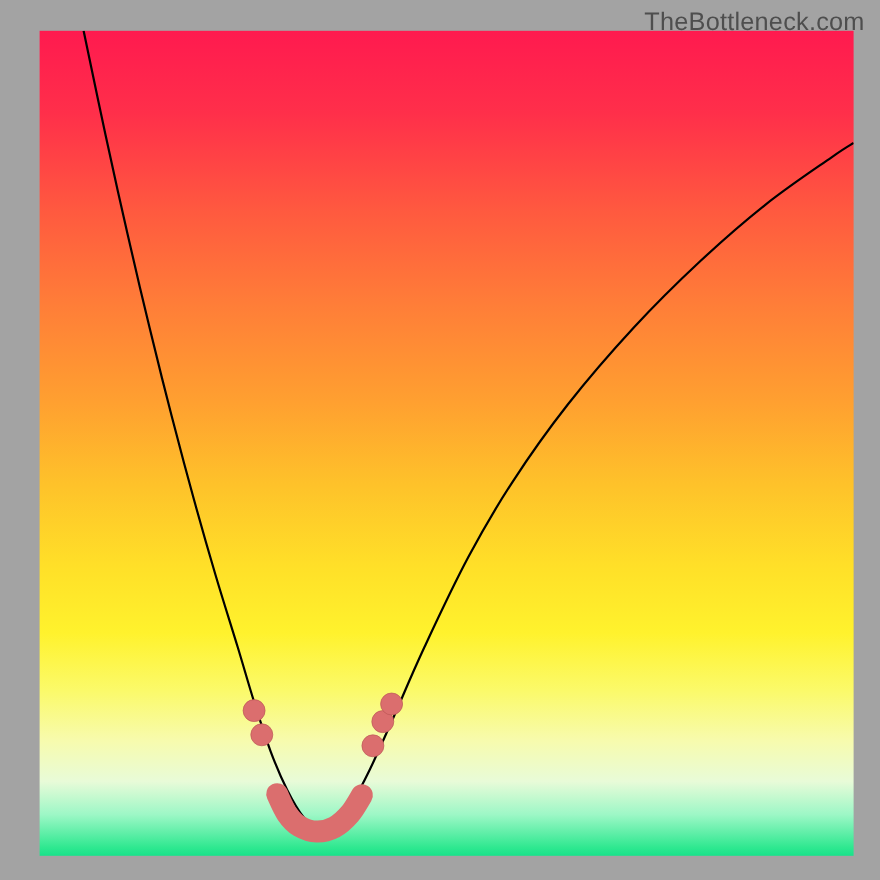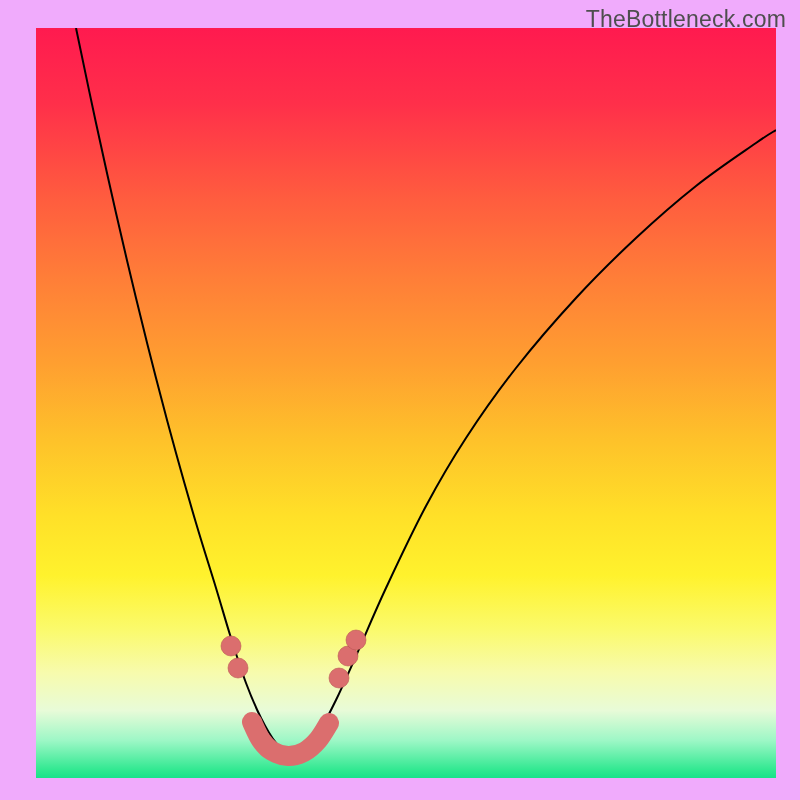--- a/index.html
+++ b/index.html
@@ -10,21 +10,21 @@
     overflow: hidden;
     background: #000;
     font-family: Arial, Helvetica, sans-serif;
   }
   .frame {
     position: absolute;
     left: 0;
     top: 0;
     width: 800px;
     height: 800px;
-    background: #f0abfc;
+    background: #a3a3a3;
   }
   .plot {
     position: absolute;
     left: 36px;
     top: 28px;
     width: 740px;
     height: 750px;
     background: linear-gradient(
       to bottom,
       #ff1a4f 0%,

